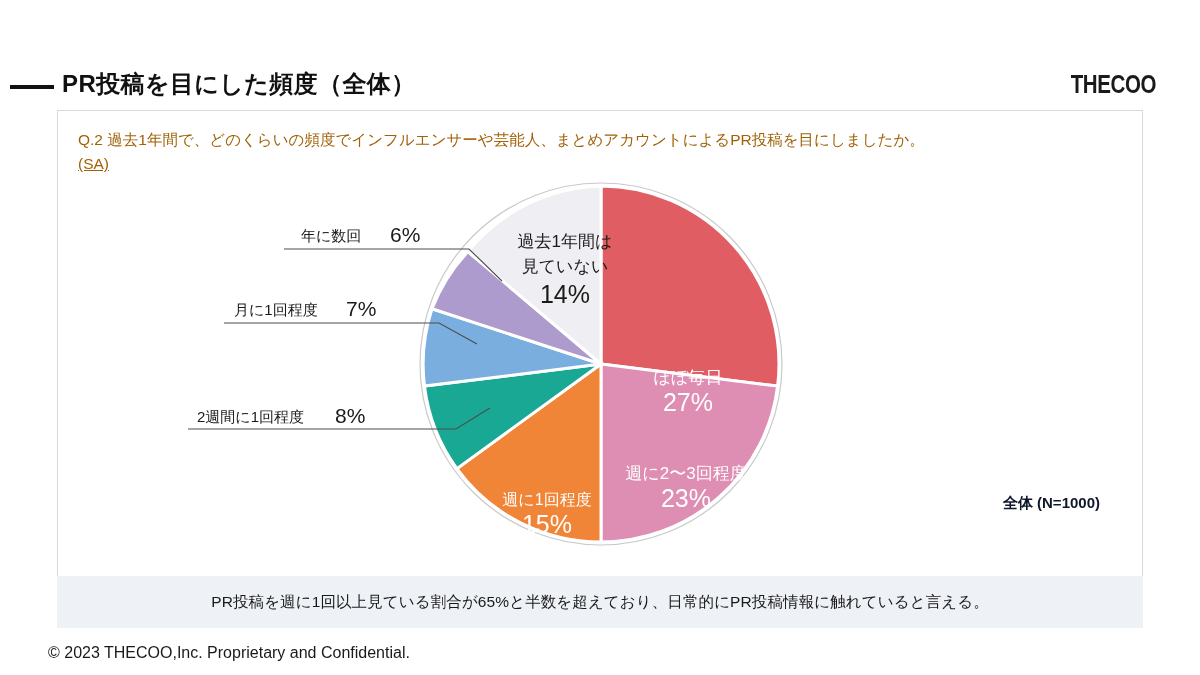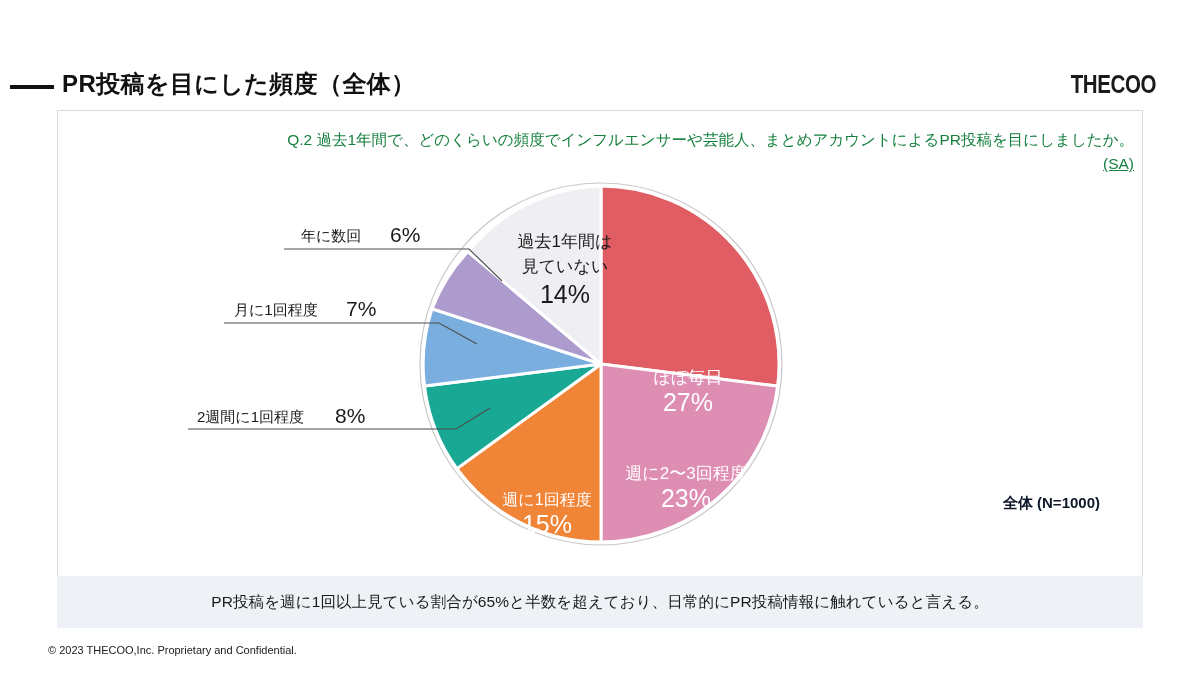--- a/index.html
+++ b/index.html
@@ -57,22 +57,21 @@
     background: #ffffff;
     border: 1px solid #d9d9d9;
     box-sizing: border-box;
   }
   .question {
     position: absolute;
     left: 20px; top: 17px;
     width: 1056px;
     font-size: 15.5px;
     line-height: 1.55;
-    color: #15803d;
-    text-align: right;
+    color: #a16207;
   }
   .question .sa { display: block; text-decoration: underline; }
 
   
   .chart-wrap {
     position: absolute;
     left: 0; top: 0;
     width: 1086px; height: 496px;
     pointer-events: none;
   }
@@ -102,21 +101,21 @@
   .summary-text {
     font-size: 15.5px;
     color: #1a1a1a;
     letter-spacing: 0.1px;
   }
 
   
   .footer {
     position: absolute;
     left: 48px; top: 644px;
-    font-size: 11px;
+    font-size: 16px;
     color: #1a1a1a;
     text-align: right;
   }
 
   
   .slice-label-in {
     font-family: "Liberation Sans", "DejaVu Sans", sans-serif;
     fill: #ffffff;
   }
   .slice-label-dark {

